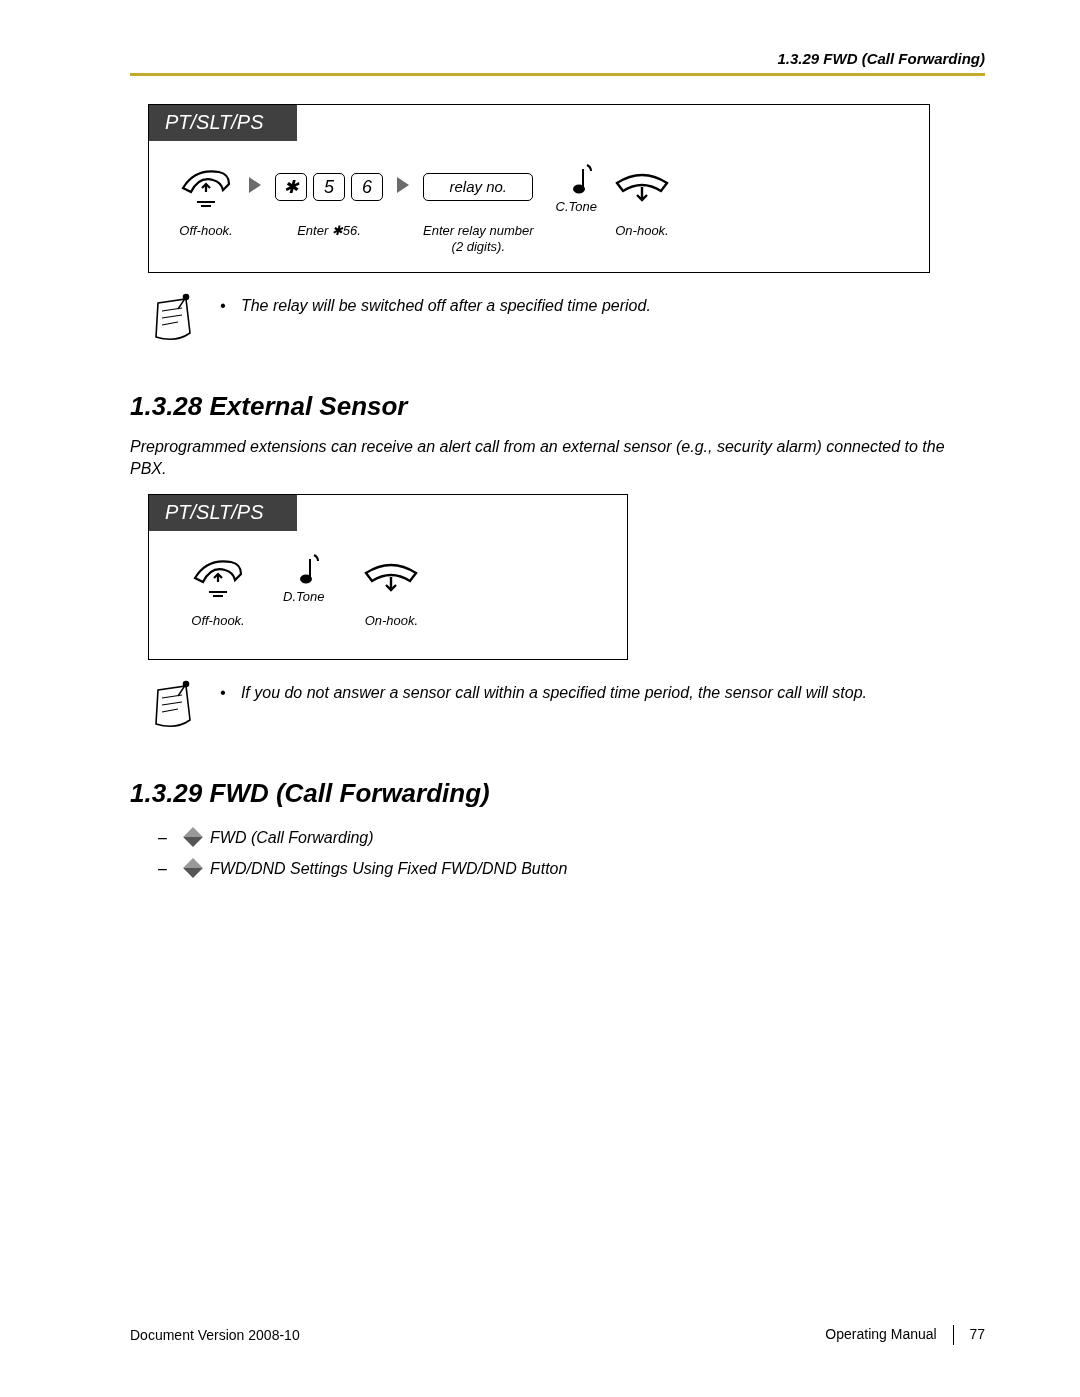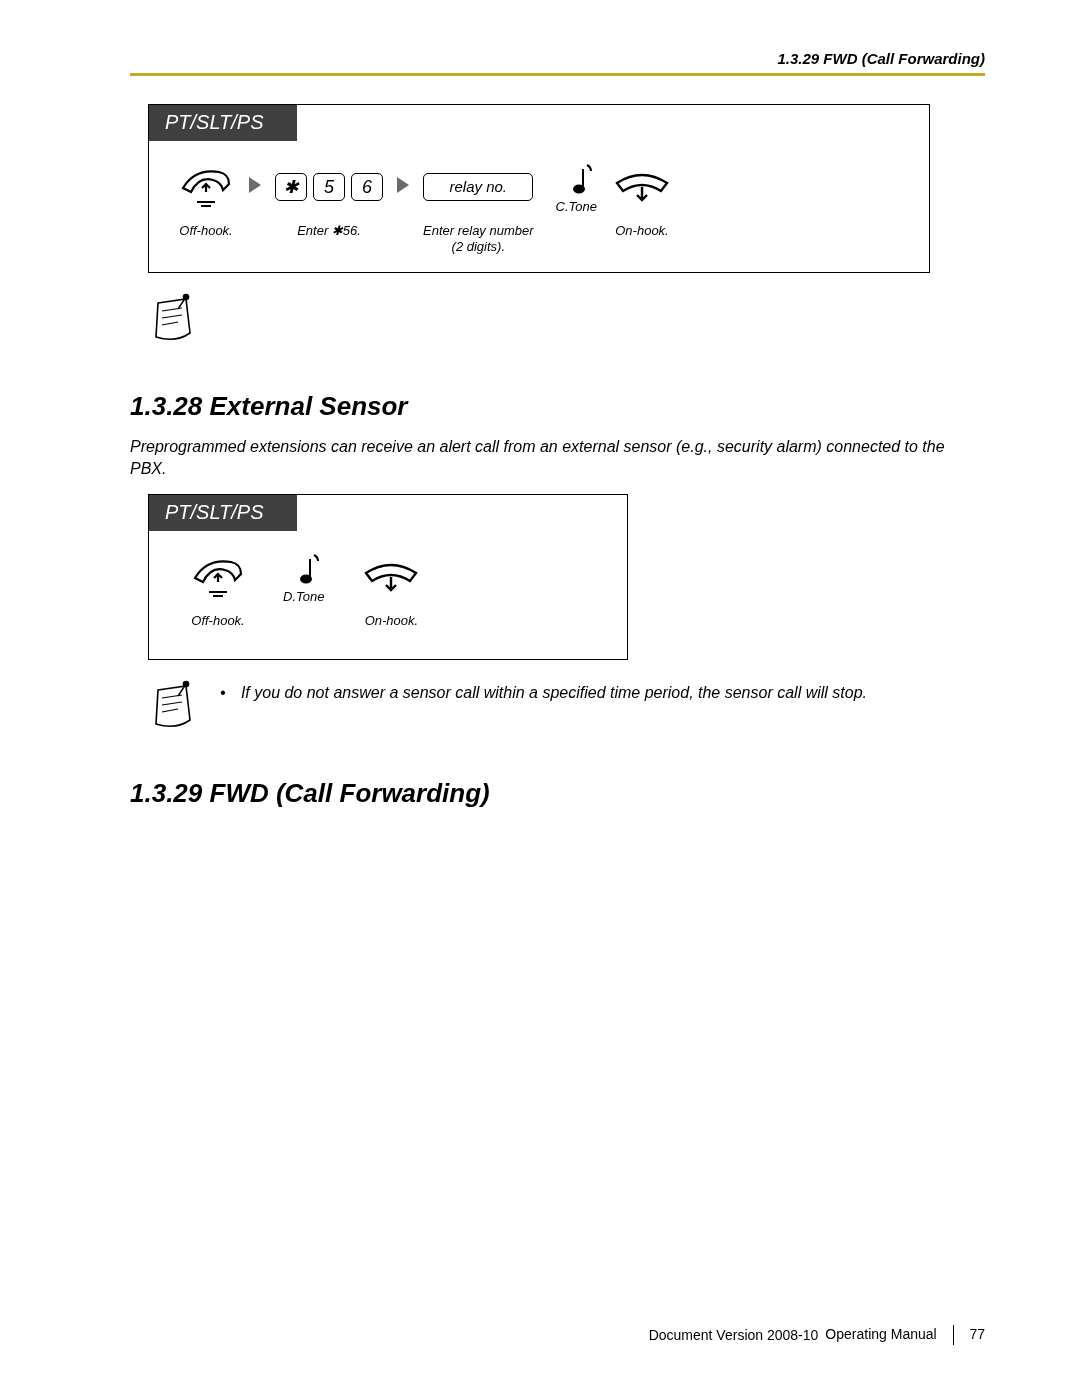--- a/index.html
+++ b/index.html
@@ -116,24 +116,23 @@
     transform:rotate(45deg);
     background:linear-gradient(135deg,#999 0%,#999 50%,#555 50%,#555 100%);
     margin:0 10px 0 4px;
     vertical-align:-1px;
   }
   .footer {
     position:absolute;
     left:130px; right:95px;
     bottom:52px;
     display:flex;
-    justify-content:flex-end;
+    justify-content:space-between;
     font-size:14px;
     align-items:center;
-    gap:7px;
   }
   .footer .sep {
     display:inline-block;
     width:1px; height:20px;
     background:#000;
     vertical-align:middle;
     margin:0 12px;
   }
   svg { display:block; }
 </style>
@@ -218,20 +217,21 @@
     <div>
       <svg width="48" height="54" viewBox="0 0 48 54">
         <g fill="#fff" stroke="#000" stroke-width="1.6">
           <path d="M10 12 L38 8 L42 42 Q28 52 8 46 Z"></path>
           <path d="M14 20 L34 17 M14 27 L34 24 M14 34 L30 31" stroke-width="1.2"></path>
           <circle cx="38" cy="6" r="2.5" fill="#000"></circle>
           <path d="M38 6 L30 18" stroke-width="1.4"></path>
         </g>
       </svg>
     </div>
+    <div class="note-text"><span class="bullet">•</span>&nbsp;&nbsp;<span>The relay will be switched off after a specified time period.</span></div>
   </div>
 
   <h2 class="section">1.3.28  External Sensor</h2>
   <p class="body">Preprogrammed extensions can receive an alert call from an external sensor (e.g., security alarm) connected to the PBX.</p>
 
   <div class="proc-box" style="width:480px">
     <div class="tab">PT/SLT/PS</div>
     <div class="steps" style="gap:36px;padding-left:40px">
       <div class="step">
         <div class="step-icon">
@@ -282,20 +282,24 @@
           <path d="M14 20 L34 17 M14 27 L34 24 M14 34 L30 31" stroke-width="1.2"></path>
           <circle cx="38" cy="6" r="2.5" fill="#000"></circle>
           <path d="M38 6 L30 18" stroke-width="1.4"></path>
         </g>
       </svg>
     </div>
     <div class="note-text"><span class="bullet">•</span>&nbsp;&nbsp;<span>If you do not answer a sensor call within a specified time period, the sensor call will stop.</span></div>
   </div>
 
   <h2 class="section">1.3.29  FWD (Call Forwarding)</h2>
+  <div class="link-list">
+    <div><span class="dash">–</span><span class="diamond"></span><span>FWD (Call Forwarding)</span></div>
+    <div><span class="dash">–</span><span class="diamond"></span><span>FWD/DND Settings Using Fixed FWD/DND Button</span></div>
+  </div>
 
 </div>
 
 <div class="footer">
   <div>Document Version  2008-10</div>
   <div>
     <span>Operating Manual</span>
     <span class="sep"></span>
     <span>77</span>
   </div>

